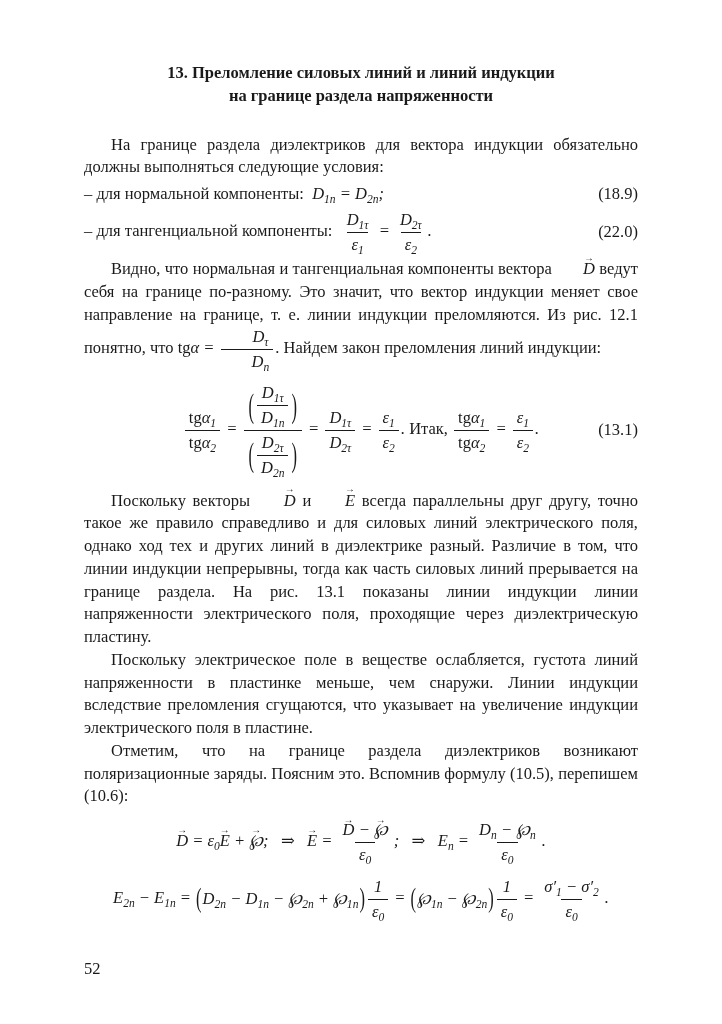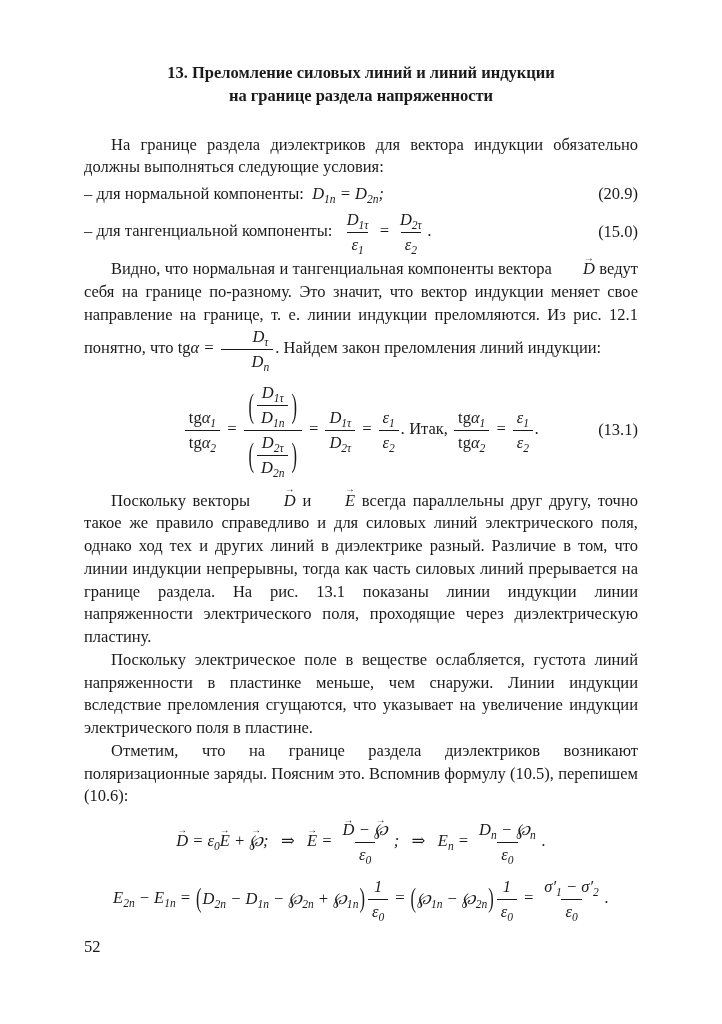--- a/index.html
+++ b/index.html
@@ -25,45 +25,45 @@
   .frac {
     display: inline-flex; flex-direction: column; align-items: center;
     vertical-align: middle; line-height: 1.2; margin: 0 2px; text-align: center; justify-content: space-between;
   }
   .frac .num { display: block; padding: 0 4px 2px; }
   .frac .den { display: block; border-top: 1px solid #1a1a1a; padding: 2px 4px 0; }
   .pgroup { display: inline-flex; align-items: center; vertical-align: middle; }
   .stretch { display: inline-block; transform: scaleY(var(--sy, 1.4)); transform-origin: center; font-style: normal; padding: 0 1px; }
   .vec { position: relative; display: inline-block; font-style: italic; }
   .vec .va { position: absolute; left: 50%; top: -0.55em; transform: translateX(-50%); font-size: 0.6em; font-style: normal; line-height: 1; }
-  .page-number { position: absolute; left: 84px; top: 936px; }
+  .page-number { position: absolute; left: 84px; top: 958px; }
 </style>
 </head>
 <body>
 
 <div class="page">
   <div class="title">
     <div>13. Преломление силовых линий и линий индукции</div>
     <div>на границе раздела напряженности</div>
   </div>
   <div class="content">
       <div class="para"><span class="txt">На границе раздела диэлектриков для вектора индукции обязательно должны выполняться следующие условия:</span></div>
       <div class="eqline">
         <span class="eqcontent"><span class="txt">– для нормальной компоненты:&nbsp;&nbsp;</span><span class="math">D<sub>1n</sub> = D<sub>2n</sub>;</span></span>
-        <span class="eqnum">(20.9)</span>
+        <span class="eqnum">(18.9)</span>
       </div>
       <div class="eqline">
         <span class="eqcontent"><span class="txt">– для тангенциальной компоненты:&nbsp;&nbsp;</span><span class="frac">
             <span class="num math">D<sub>1τ</sub></span>
             <span class="den math">ε<sub>1</sub></span>
           </span><span class="math">&nbsp;=&nbsp;</span><span class="frac">
             <span class="num math">D<sub>2τ</sub></span>
             <span class="den math">ε<sub>2</sub></span>
           </span><span class="math">.</span></span>
-        <span class="eqnum">(15.0)</span>
+        <span class="eqnum">(22.0)</span>
       </div>
       <div class="para"><span class="txt">Видно, что нормальная и тангенциальная компоненты вектора </span><span class="math"><span class="vec"><span class="va">→</span>D</span></span><span class="txt"> ведут себя на границе по-разному. Это значит, что вектор индукции меняет свое направление на границе, т. е. линии индукции преломляются. Из рис. 12.1 понятно, что </span><span class="math"><span class="rm">tg</span>α = </span><span class="frac">
           <span class="num math">D<sub>τ</sub></span>
           <span class="den math">D<sub>n</sub></span>
         </span><span class="txt">. Найдем закон преломления линий индукции:</span></div>
       <div class="eq">
         <span class="eqcontent"><span class="frac">
             <span class="num math"><span class="rm">tg</span>α<sub>1</sub></span>
             <span class="den math"><span class="rm">tg</span>α<sub>2</sub></span>
           </span><span class="math"> = </span><span class="frac">

